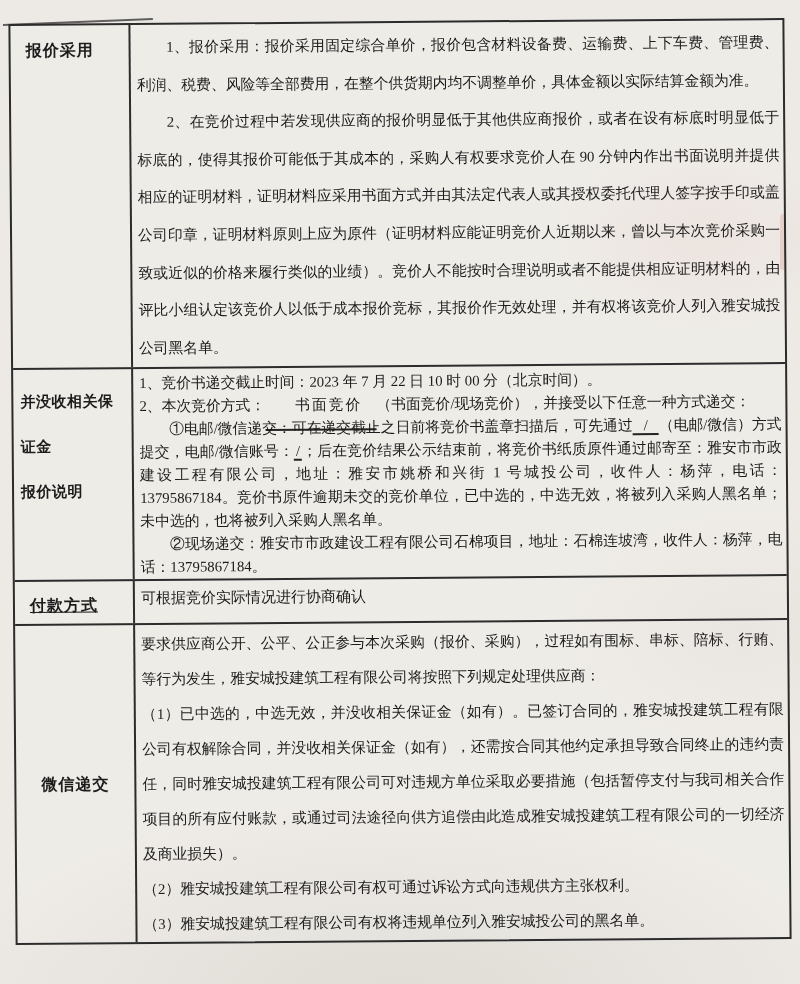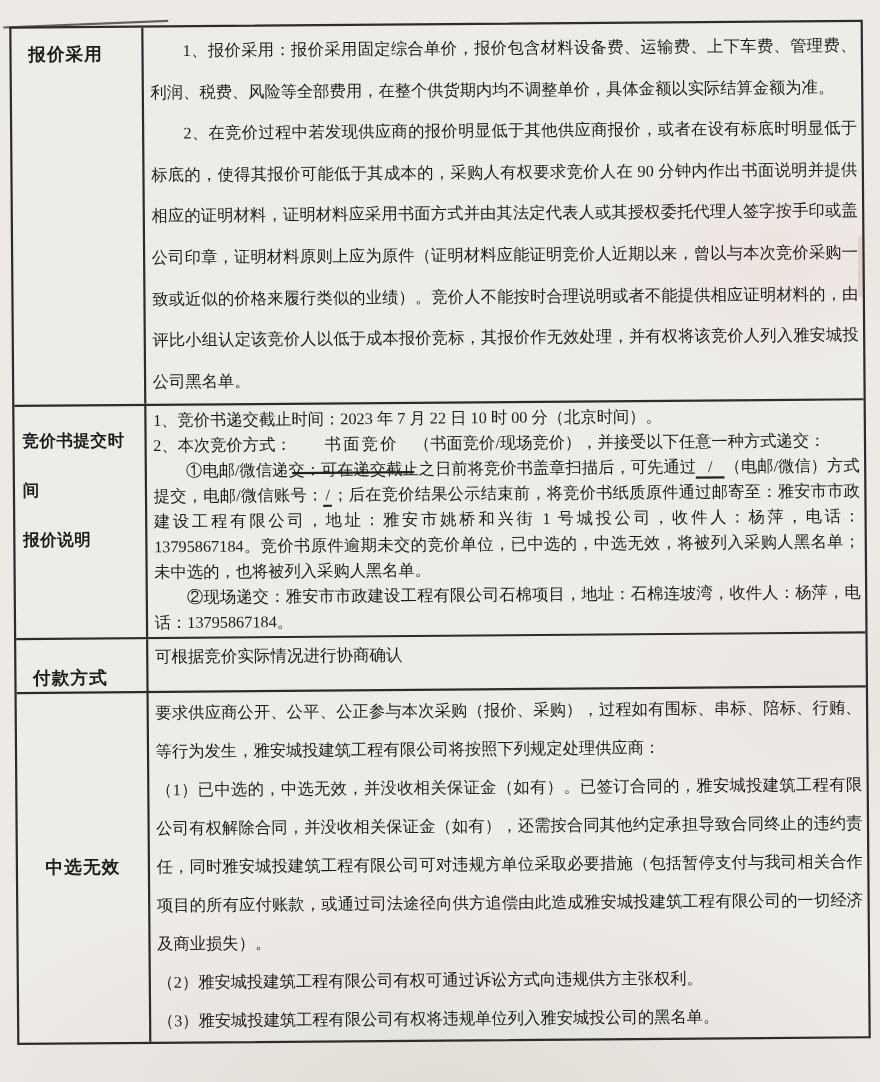--- a/index.html
+++ b/index.html
@@ -39,21 +39,21 @@
   .trow-r1 { min-height:338px; }
   .trow-r2 { min-height:208px; }
   .trow-r3 { min-height:44px; }
   .trow-r4 { min-height:316px; }
   .hcell {
     flex:0 0 120px; border-right:2px solid #2c2c2c;
     font-weight:bold; font-size:16px; line-height:22px;
     padding:14px 4px 0 15px; letter-spacing:1px;
   }
   .hcell-r2 { padding:10px 4px 0 7px; font-size:15px; line-height:45px; letter-spacing:0.5px; }
-  .hcell-r3 { padding-top:25px; }
+  .hcell-r3 { padding-top:13px;text-decoration:underline; }
   .hcell-r4 { display:flex; align-items:center; justify-content:center; padding:0; }
   .bcell {
     flex:1 1 auto; min-width:0;
     font-size:14.8px; text-align:justify;
     padding:4px 4px 0 6px;
   }
   .bcell p { margin:0; }
   .p-indent { text-indent:2em; }
   .bcell-r1 { line-height:37.6px; padding-top:4px; }
   .bcell-r2 { line-height:23px; padding-top:3px; }
@@ -78,21 +78,21 @@
         <span>报价采用</span>
       </div>
       <div class="bcell bcell-r1">
         <p class="p-indent">1、报价采用：报价采用固定综合单价，报价包含材料设备费、运输费、上下车费、管理费、利润、税费、风险等全部费用，在整个供货期内均不调整单价，具体金额以实际结算金额为准。</p>
         <p class="p-indent">2、在竞价过程中若发现供应商的报价明显低于其他供应商报价，或者在设有标底时明显低于标底的，使得其报价可能低于其成本的，采购人有权要求竞价人在 90 分钟内作出书面说明并提供相应的证明材料，证明材料应采用书面方式并由其法定代表人或其授权委托代理人签字按手印或盖公司印章，证明材料原则上应为原件（证明材料应能证明竞价人近期以来，曾以与本次竞价采购一致或近似的价格来履行类似的业绩）。竞价人不能按时合理说明或者不能提供相应证明材料的，由评比小组认定该竞价人以低于成本报价竞标，其报价作无效处理，并有权将该竞价人列入雅安城投公司黑名单。</p>
       </div>
     </div>
 
     <div class="trow trow-r2">
       <div class="hcell hcell-r2">
-        <div>竞价书提交时间</div>
+        <div>并没收相关保证金</div>
         <div>报价说明</div>
       </div>
       <div class="bcell bcell-r2">
         <p>1、竞价书递交截止时间：2023 年 7 月 22 日 10 时 00 分（北京时间）。</p>
         <p><span>2、本次竞价方式：</span><span class="blank blank-wide">书面竞价</span><span>（书面竞价/现场竞价），并接受以下任意一种方式递交：</span></p>
         <p class="p-indent"><span>①电邮/微信递交：可在递交截止之日前将竞价书盖章扫描后，可先通过</span><span class="blank blank-mid">/</span><span>（电邮/微信）方式提交，电邮/微信账号：</span><span class="blank blank-slim">/</span><span>；后在竞价结果公示结束前，将竞价书纸质原件通过邮寄至：雅安市市政建设工程有限公司，地址：雅安市姚桥和兴街 1 号城投公司，收件人：杨萍，电话：13795867184。竞价书原件逾期未交的竞价单位，已中选的，中选无效，将被列入采购人黑名单；未中选的，也将被列入采购人黑名单。</span></p>
         <p class="p-indent">②现场递交：雅安市市政建设工程有限公司石棉项目，地址：石棉连坡湾，收件人：杨萍，电话：13795867184。</p>
       </div>
     </div>
 
@@ -100,21 +100,21 @@
       <div class="hcell hcell-r3">
         <span>付款方式</span>
       </div>
       <div class="bcell bcell-r3">
         <p>可根据竞价实际情况进行协商确认</p>
       </div>
     </div>
 
     <div class="trow trow-r4">
       <div class="hcell hcell-r4">
-        <span>中选无效</span>
+        <span>微信递交</span>
       </div>
       <div class="bcell bcell-r4">
         <p>要求供应商公开、公平、公正参与本次采购（报价、采购），过程如有围标、串标、陪标、行贿、等行为发生，雅安城投建筑工程有限公司将按照下列规定处理供应商：</p>
         <p>（1）已中选的，中选无效，并没收相关保证金（如有）。已签订合同的，雅安城投建筑工程有限公司有权解除合同，并没收相关保证金（如有），还需按合同其他约定承担导致合同终止的违约责任，同时雅安城投建筑工程有限公司可对违规方单位采取必要措施（包括暂停支付与我司相关合作项目的所有应付账款，或通过司法途径向供方追偿由此造成雅安城投建筑工程有限公司的一切经济及商业损失）。</p>
         <p>（2）雅安城投建筑工程有限公司有权可通过诉讼方式向违规供方主张权利。</p>
         <p>（3）雅安城投建筑工程有限公司有权将违规单位列入雅安城投公司的黑名单。</p>
       </div>
     </div>
 
   </div>

